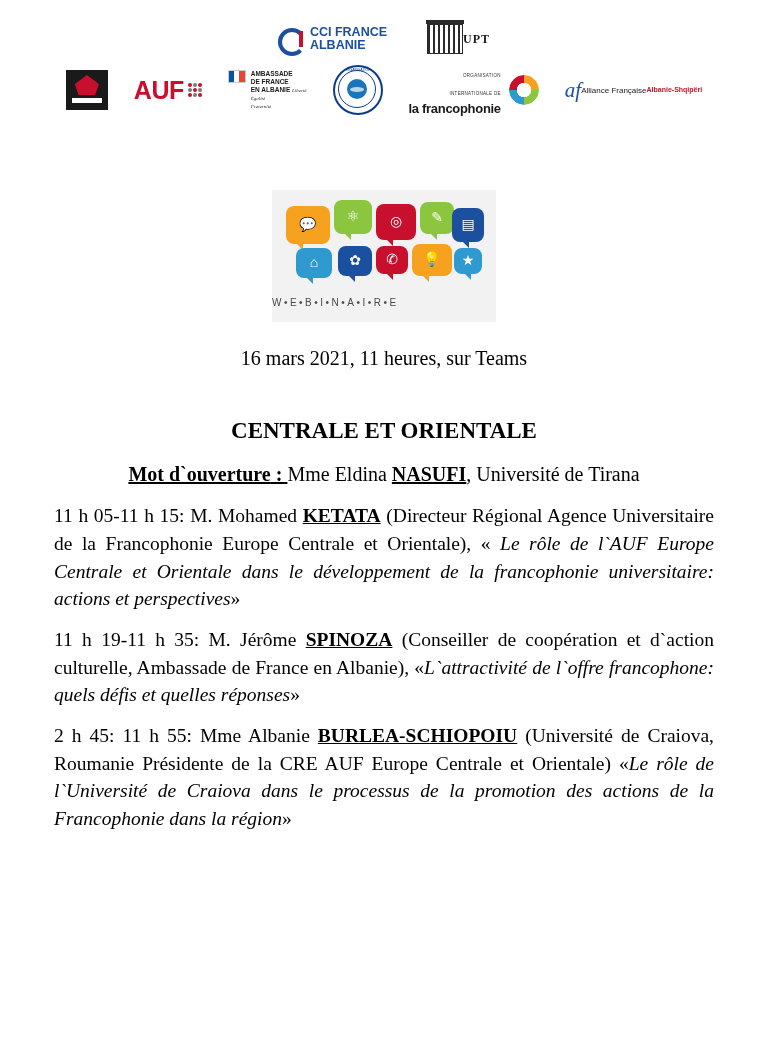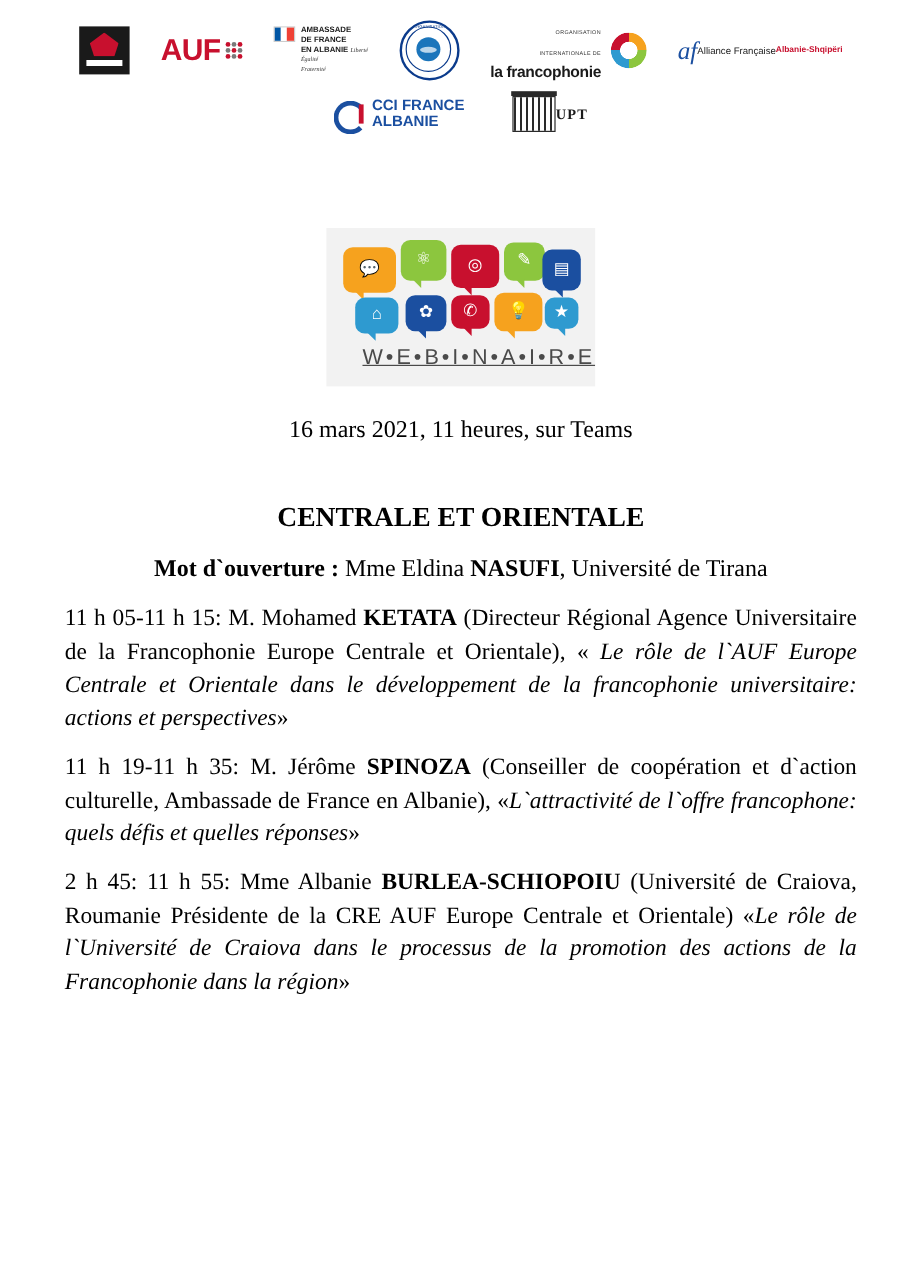--- a/index.html
+++ b/index.html
@@ -323,36 +323,35 @@
   .b6 { left: 24px;  top: 58px; width: 36px; height: 30px; background: #2e9ad0; color: #2e9ad0; }
   .b7 { left: 66px;  top: 56px; width: 34px; height: 30px; background: #1b4fa0; color: #1b4fa0; }
   .b8 { left: 104px; top: 56px; width: 32px; height: 28px; background: #c8102e; color: #c8102e; }
   .b9 { left: 140px; top: 54px; width: 40px; height: 32px; background: #f6a21e; color: #f6a21e; }
   .b10{ left: 182px; top: 58px; width: 28px; height: 26px; background: #2e9ad0; color: #2e9ad0; }
   .bubble .gl { color: #ffffff; font-size: 14px; line-height: 1; }
   .banner-word {
     position: absolute;
     left: 0; right: 0;
     bottom: 14px;
-    text-align: right;
-    font-family: "Liberation Sans", sans-serif;
-    font-size: 18px;
+    text-align: left;
+    font-family: "Liberation Sans", sans-serif;
+    font-size: 10px;
     letter-spacing: 2.5px;
     color: #4a4a4a;
-    text-decoration: underline;
   }
 
   
   .doc {
     margin-top: 22px;
     font-size: 19.5px;
     line-height: 1.42;
     text-align: justify;
   }
-  .bold { font-weight: bold; }
+  .bold { font-weight: bold; text-decoration: underline; }
   .ital { font-style: italic; }
   .date-line {
     font-weight: normal;
     font-size: 20px;
     text-align: center;
     margin: 0 0 16px 0;
   }
   .title {
     font-weight: bold;
     font-size: 23px;
@@ -369,20 +368,40 @@
     margin: 0 0 13px 0;
     text-align: justify;
     text-justify: inter-word;
   }
   .para:last-child { margin-bottom: 0; }
 </style>
 </head>
 <body>
 
 <div class="page">
+
+  <div class="logo-row second">
+
+    <div class="logo logo-cci">
+      <span class="mark">
+        <span class="c"></span>
+          <span class="i"></span>
+      </span>
+      <span class="txt">
+        <span>CCI FRANCE</span><br>
+        <span>ALBANIE</span>
+      </span>
+    </div>
+
+    <div class="logo logo-upt">
+      <span class="bldg"></span>
+      <div class="lbl">UPT</div>
+    </div>
+
+  </div>
 
   <div class="logo-row">
 
     <div class="logo logo-uni">
       <div class="blk"></div>
       <div class="red"></div>
       <div class="bar"></div>
     </div>
 
     <div class="logo logo-auf">
@@ -436,40 +455,20 @@
     </div>
 
     <div class="logo logo-af">
       <div class="af">af</div>
       <div class="n1">Alliance Française</div>
       <div class="n2">Albanie-Shqipëri</div>
     </div>
 
   </div>
 
-  <div class="logo-row second">
-
-    <div class="logo logo-cci">
-      <span class="mark">
-        <span class="c"></span>
-          <span class="i"></span>
-      </span>
-      <span class="txt">
-        <span>CCI FRANCE</span><br>
-        <span>ALBANIE</span>
-      </span>
-    </div>
-
-    <div class="logo logo-upt">
-      <span class="bldg"></span>
-      <div class="lbl">UPT</div>
-    </div>
-
-  </div>
-
   <div class="banner-wrap">
     <div class="banner">
       <div class="bubble b1">
           <span class="gl">💬</span>
         </div>
       <div class="bubble b2">
           <span class="gl">⚛</span>
         </div>
       <div class="bubble b3">
           <span class="gl">◎</span>

